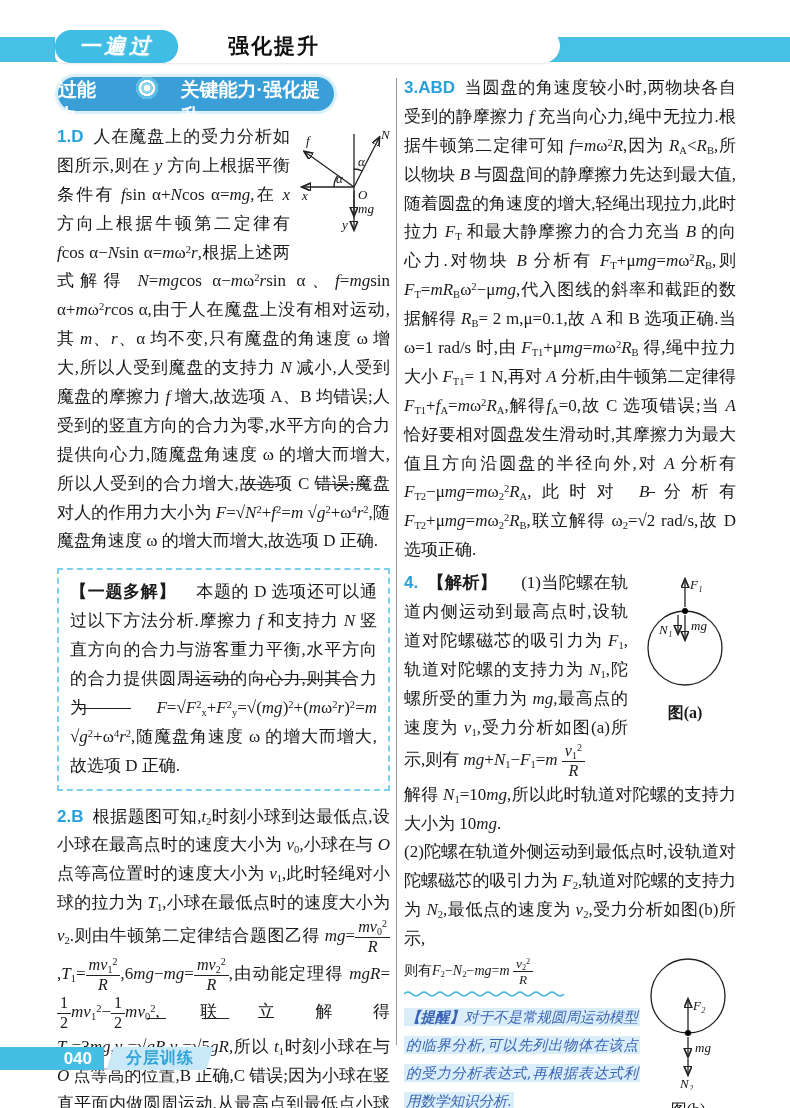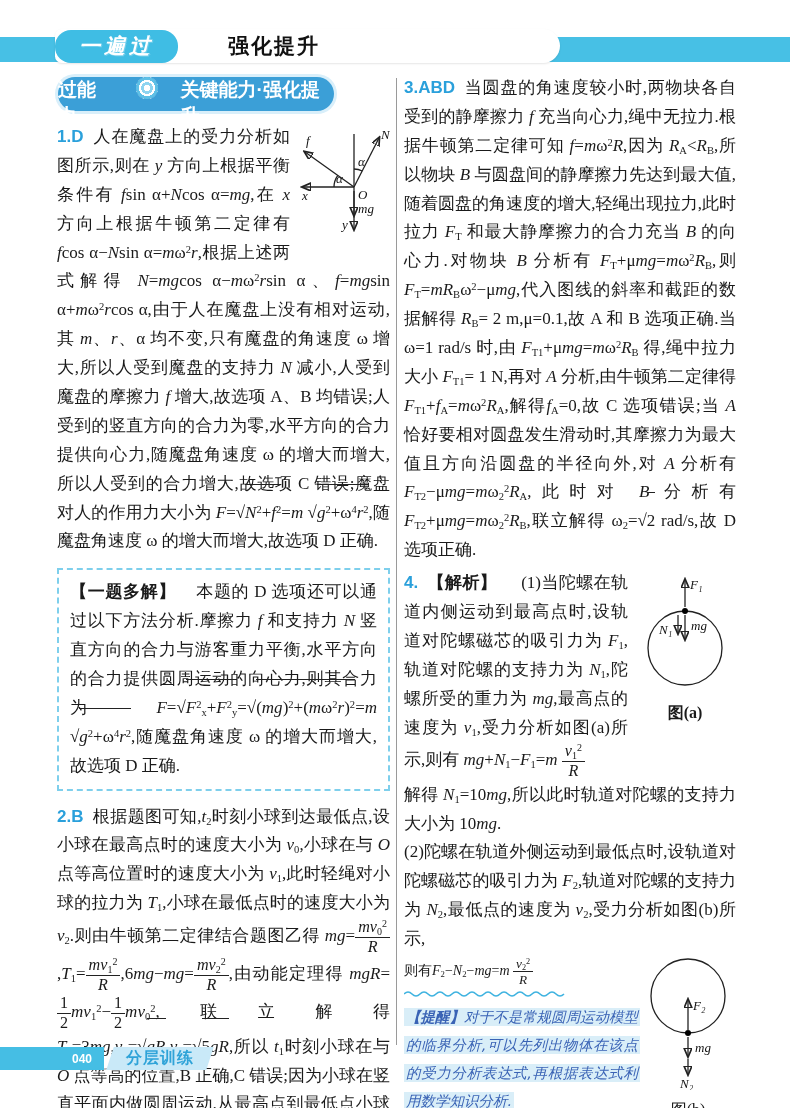--- a/index.html
+++ b/index.html
@@ -63,21 +63,21 @@
   .eq{font-size:14px;line-height:1.6;padding-top:2px;}
   .wavysvg{display:block;margin:1px 0 5px;}
 
   .reminder{font-size:14.5px;line-height:1.95;color:#3A63B5;font-style:italic;
             font-family:"DejaVu Sans","Liberation Sans",sans-serif;text-align:justify;margin-top:2px;}
   .reminder .hl{background:#D9EEF8;box-decoration-break:clone;-webkit-box-decoration-break:clone;padding:1px 2px;}
   .reminder b{font-weight:bold;}
 
   
   .pagefoot{position:absolute;left:0;top:1047px;height:23px;width:104px;background:#45BEE4;color:#fff;
-            font-family:"Liberation Sans","DejaVu Sans",sans-serif;font-weight:bold;font-size:12px;
+            font-family:"Liberation Sans","DejaVu Sans",sans-serif;font-weight:bold;font-size:17px;
             display:flex;align-items:center;justify-content:flex-end;padding-right:12px;box-sizing:border-box;}
   .footbadge{position:absolute;left:110px;top:1047px;height:23px;padding:0 16px;background:#C9E9F8;
              transform:skewX(-18deg);display:flex;align-items:center;}
   .footbadge span{display:inline-block;transform:skewX(18deg);color:#2FA3D8;font-weight:bold;
              font-family:"Liberation Sans","DejaVu Sans",sans-serif;font-size:16px;letter-spacing:1px;}
 </style>
 </head>
 <body>
 
 <div class="page">

